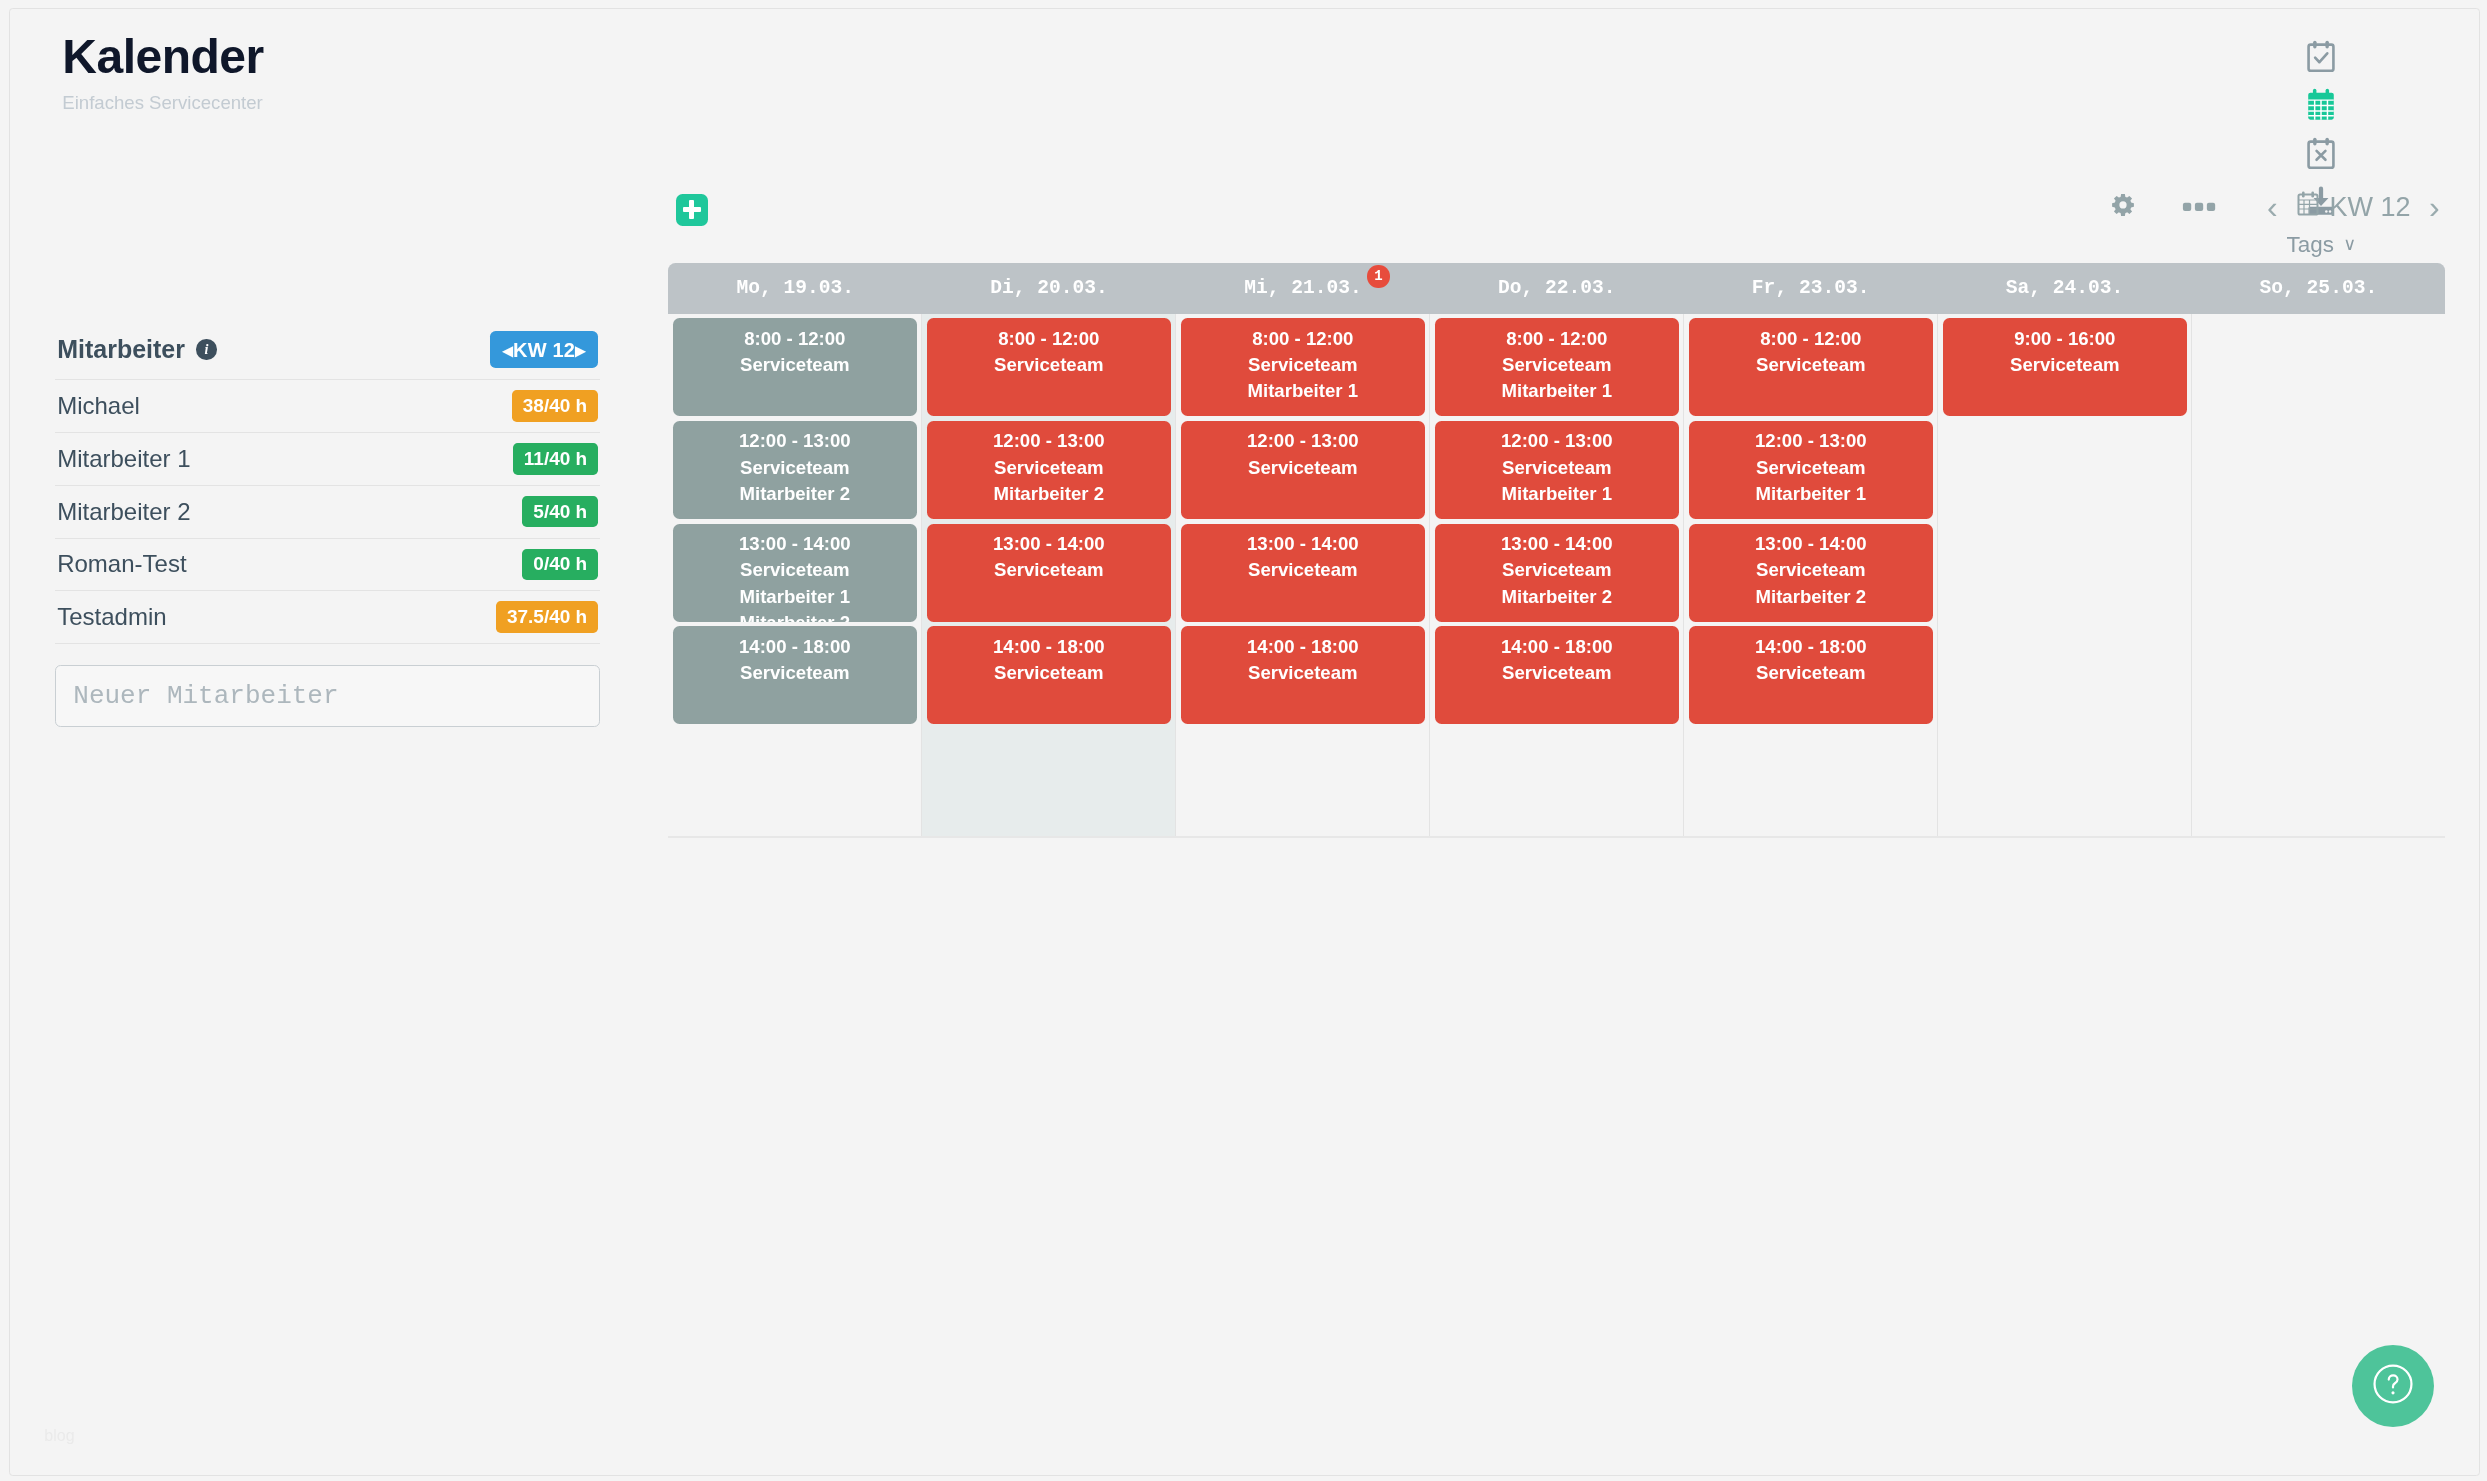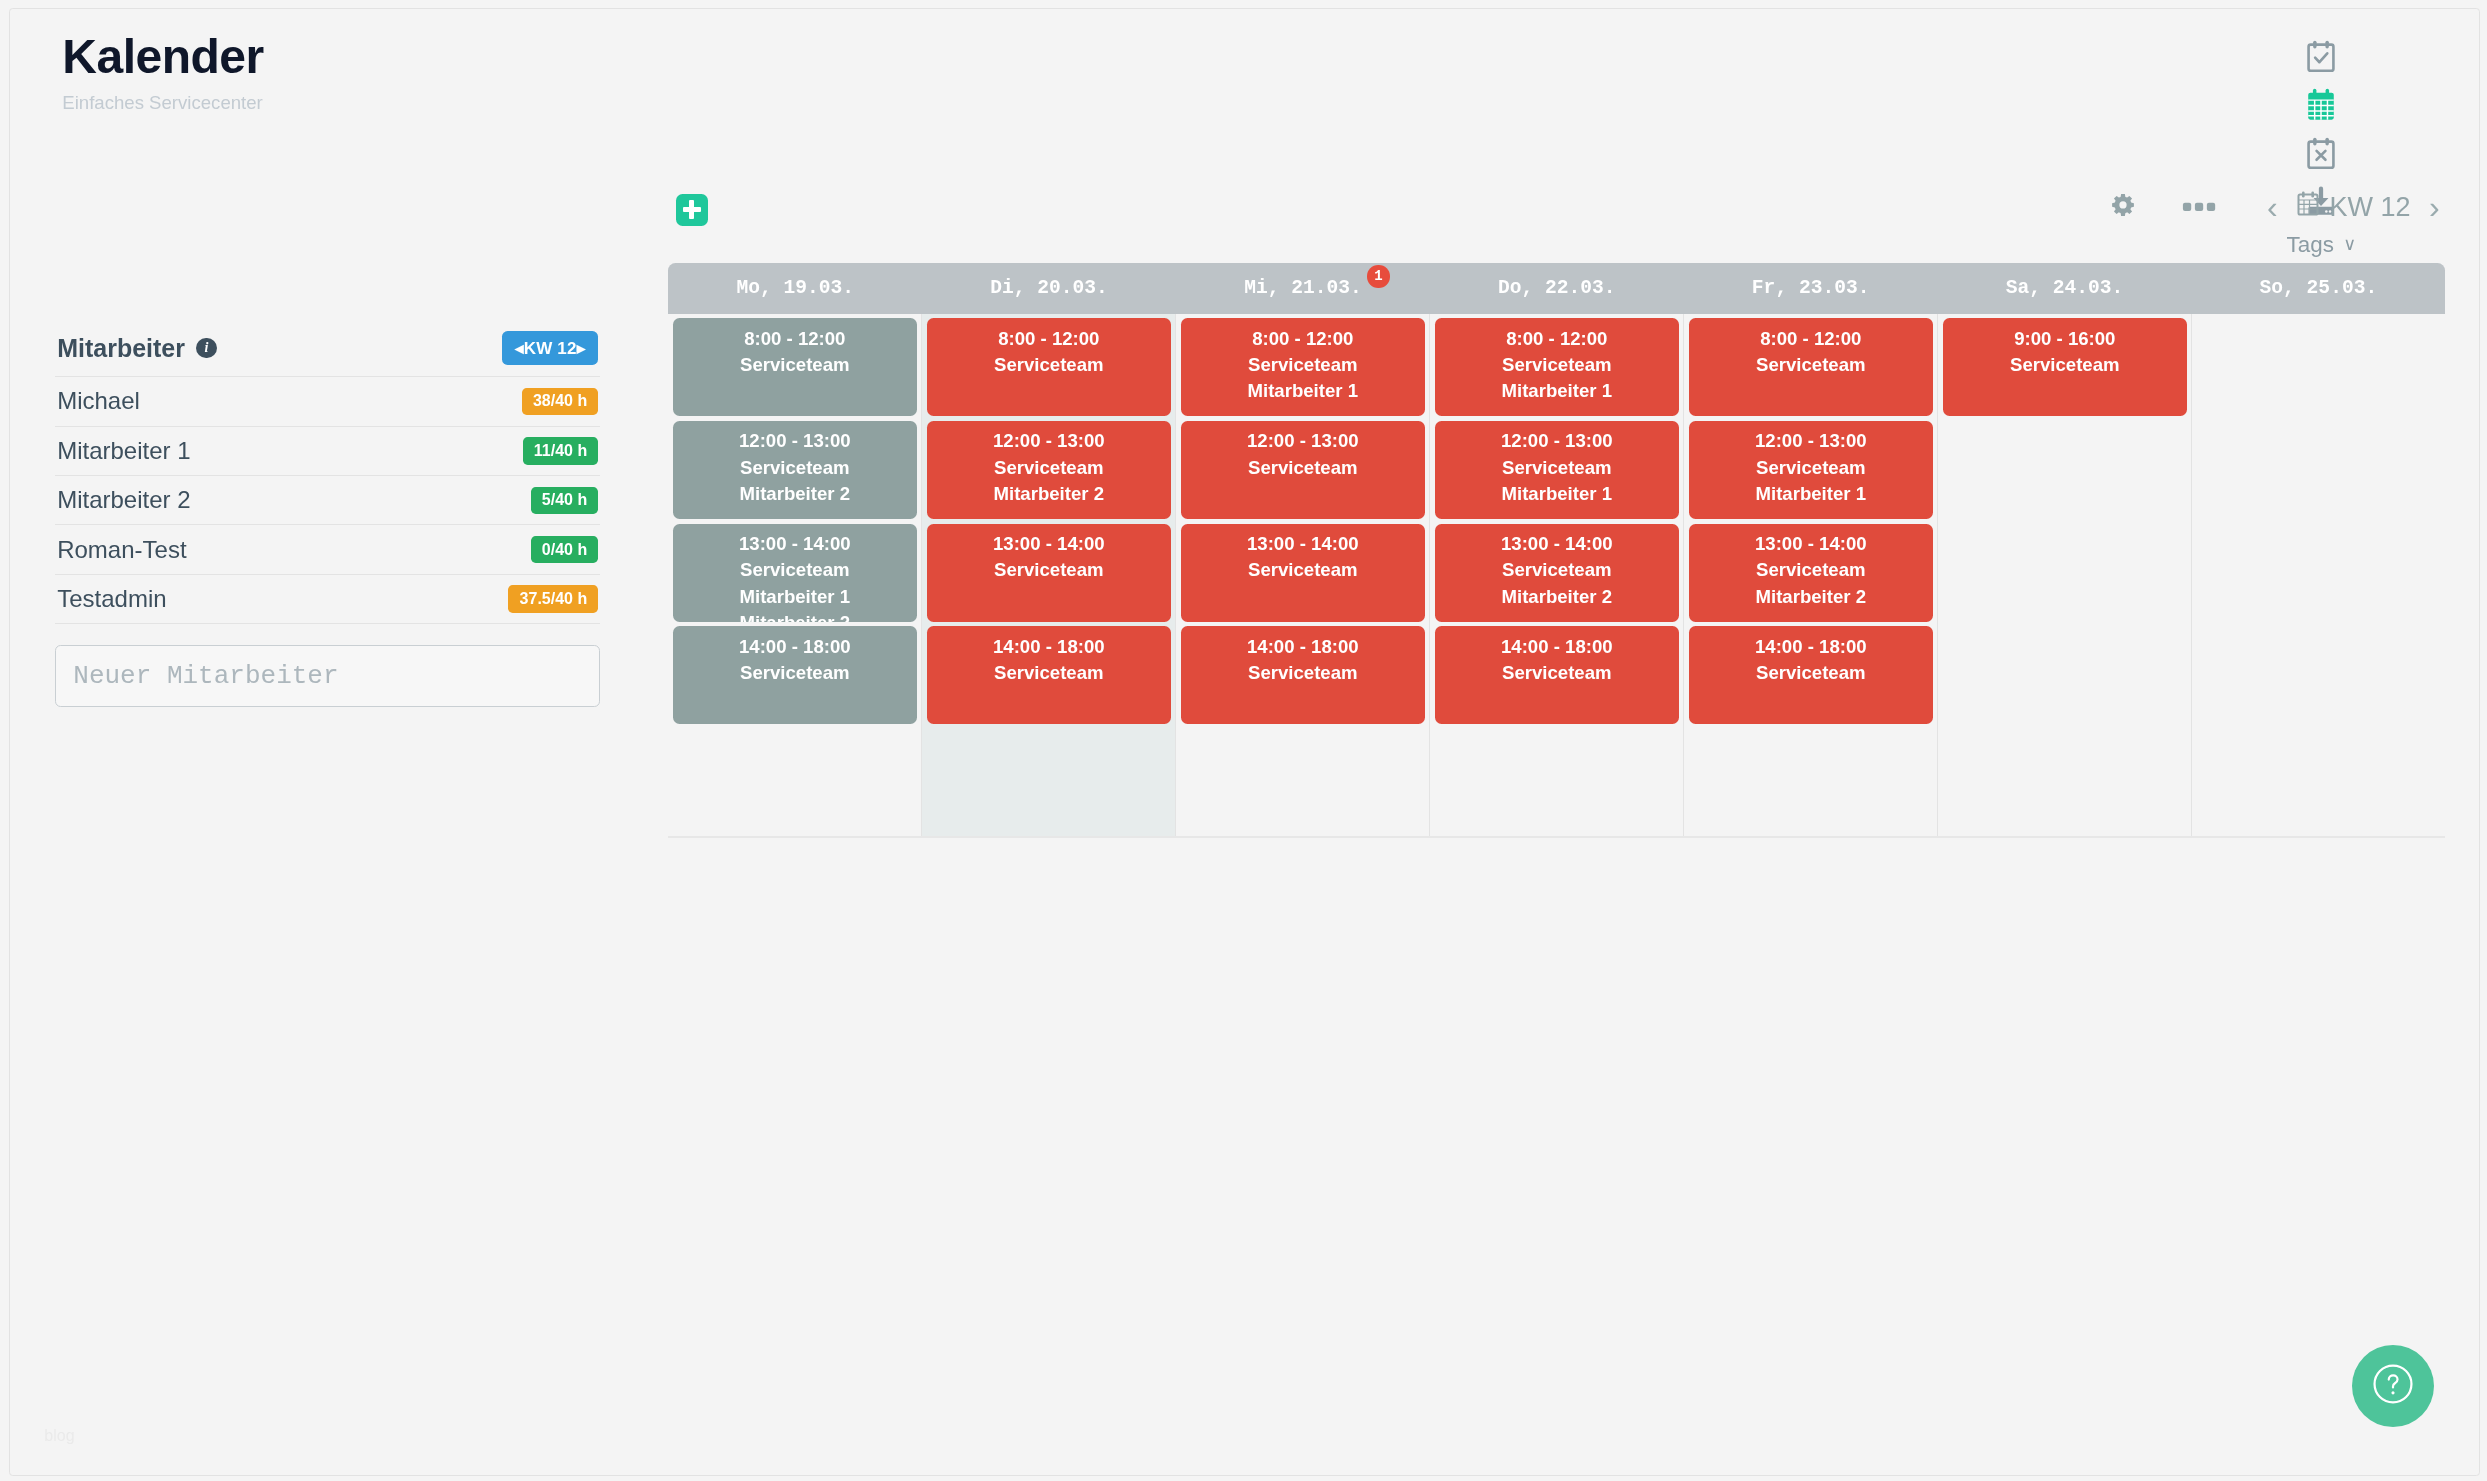--- a/index.html
+++ b/index.html
@@ -116,42 +116,42 @@
     font-size: 14px;
     font-weight: bold;
     align-items: center;
     justify-content: center;
     font-style: italic;
     font-family: "Liberation Serif", serif;
   }
   .kw-badge {
     background: #3498db;
     color: #fff;
-    font-size: 17px;
+    font-size: 20px;
     font-weight: bold;
     border-radius: 5.6px;
     padding: 6.5px 13px;
     cursor: pointer;
     user-select: none;
     letter-spacing: 0.2px;
   }
   .emp-row {
     display: flex;
     align-items: center;
     justify-content: space-between;
     padding: 10.2px 1.9px;
     border-bottom: 0.9px solid #e3e3e3;
     cursor: pointer;
   }
   .emp-name {
     font-size: 24px;
     color: #3d4f5d;
   }
   .emp-hours {
-    font-size: 16px;
+    font-size: 19px;
     font-weight: bold;
     color: #fff;
     border-radius: 4.7px;
     padding: 4.7px 11.2px;
     white-space: nowrap;
   }
   .emp-hours.green  { background: #27ae60; }
   .emp-hours.orange { background: #f0a022; }
 
   .new-emp-input {

